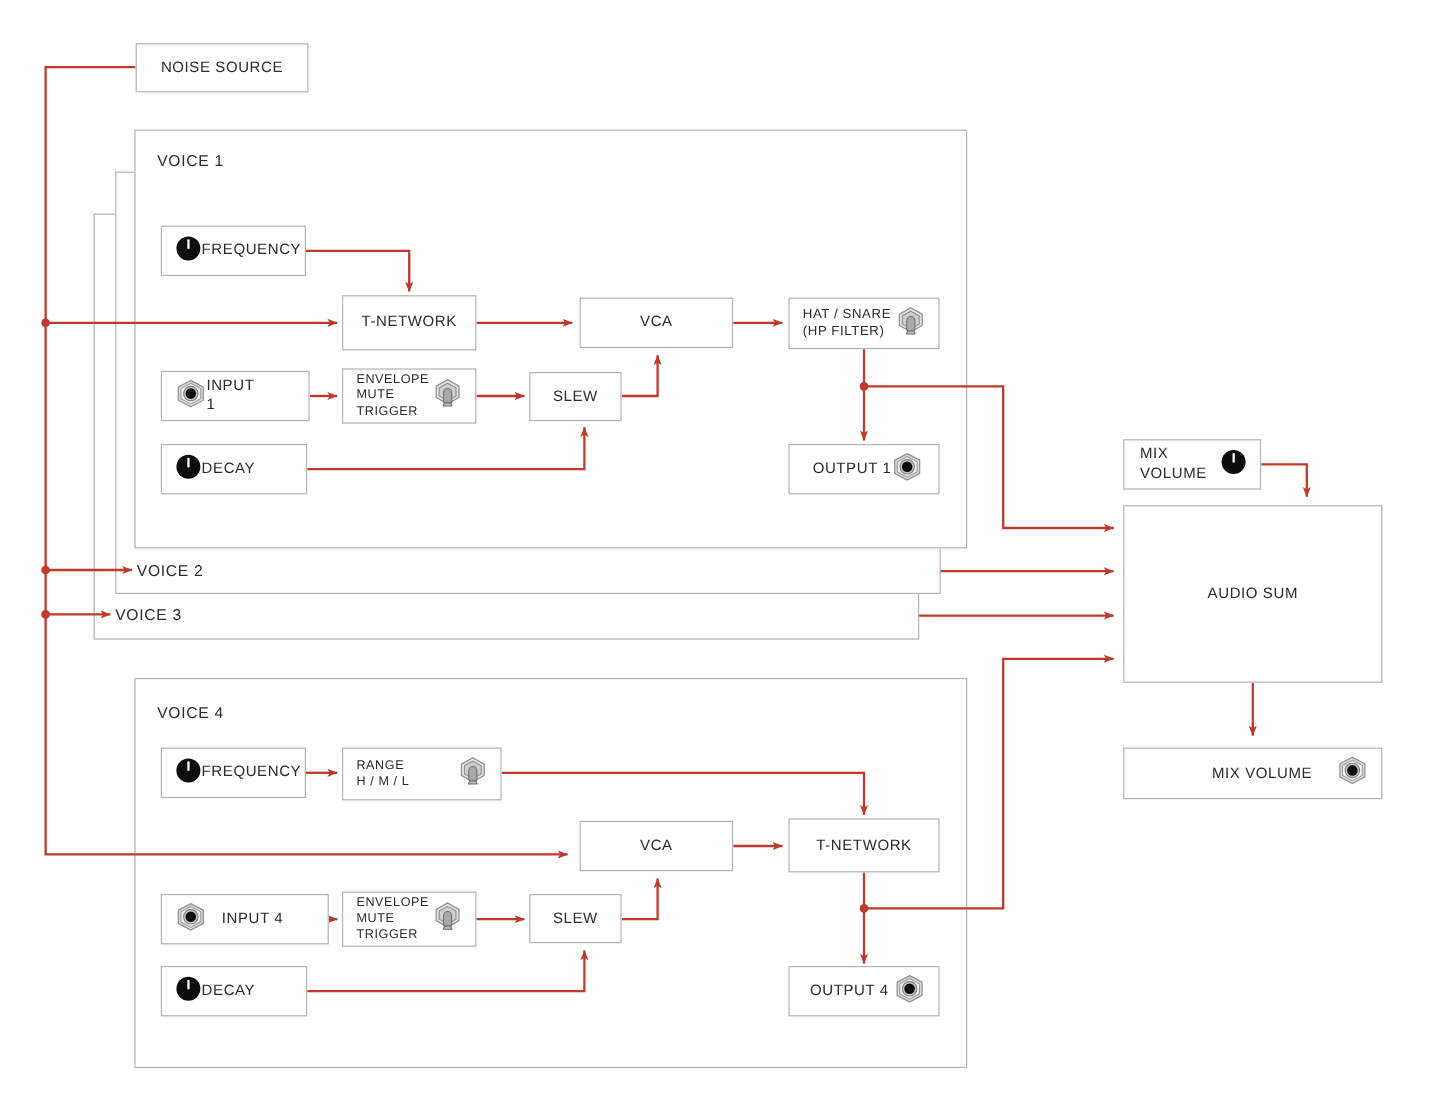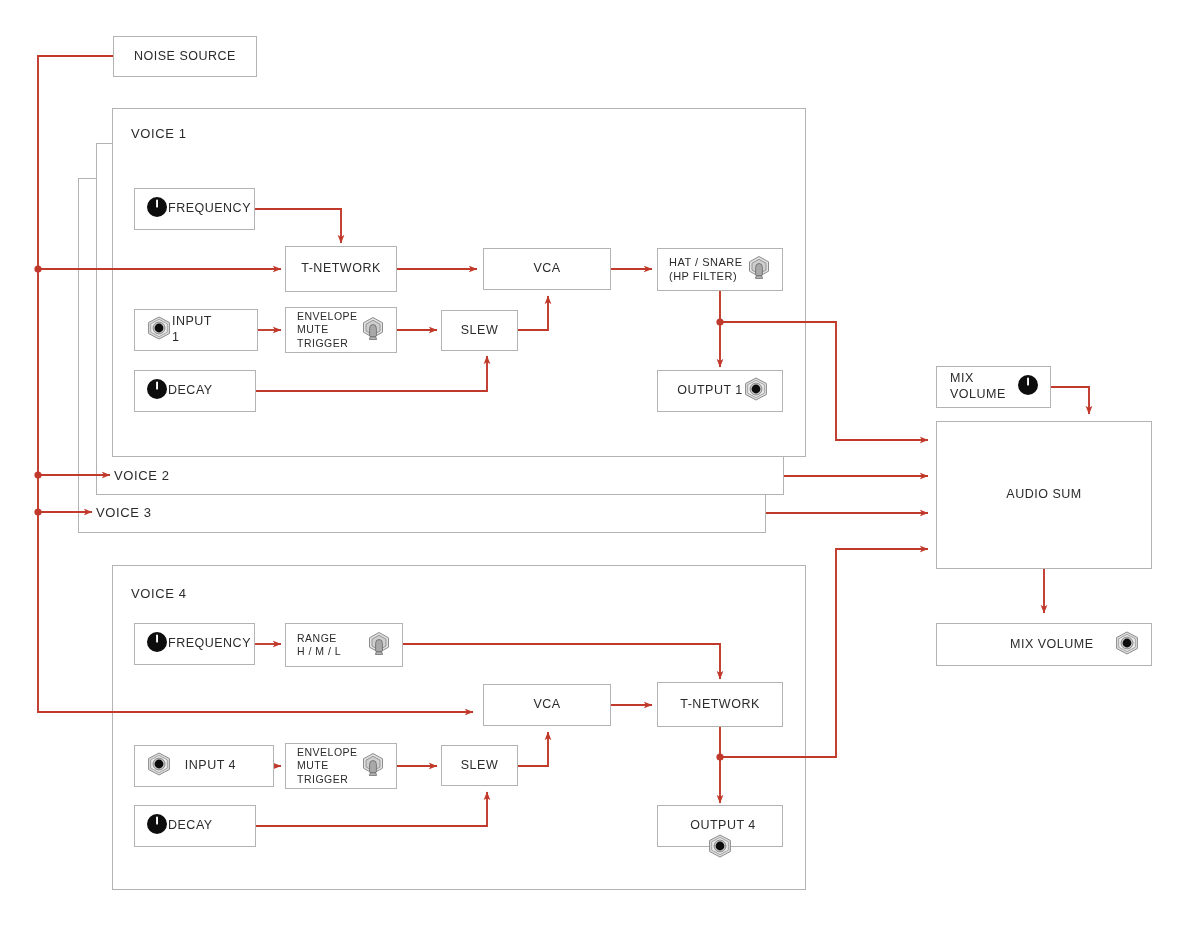--- a/index.html
+++ b/index.html
@@ -239,21 +239,21 @@
   <div class="box split" style="left:134px;top:623px;width:121px;height:42px;">
     <span class="ico">
       <svg width="22" height="22" viewBox="0 0 22 22">
           <circle cx="11" cy="11" r="10" fill="#0d0d0d"></circle>
           <rect x="10.1" y="3.4" width="1.9" height="8.2" rx=".9" fill="#ffffff"></rect>
         </svg>
     </span>
     <span class="lbl" style="margin-right:18px;">FREQUENCY</span>
   </div>
 
-  <div class="box split" style="left:285px;top:623px;width:118px;height:44px;justify-content:space-between;">
+  <div class="box split" style="left:285px;top:623px;width:133px;height:44px;justify-content:space-between;">
     <span class="lbl" style="font-size:10.5px;">RANGE
 H / M / L</span>
     <span class="ico">
       <svg width="24" height="25" viewBox="0 0 24 25">
         <polygon points="12,1.5 21.5,6.8 21.5,16.2 12,21.5 2.5,16.2 2.5,6.8" fill="#e2e2e2" stroke="#8c8c8c" stroke-width="1"></polygon>
         <polygon points="12,4.3 19,8.2 19,15 12,18.9 5,15 5,8.2" fill="#cfcfcf" stroke="#8c8c8c" stroke-width=".9"></polygon>
         <path d="M8.6,12.4 a3.4,3.9 0 0 1 6.8,0 L15.4,19.4 a1.4,1.4 0 0 1 -1.4,1.4 L10,20.8 a1.4,1.4 0 0 1 -1.4,-1.4 Z" fill="#a8a8a8" stroke="#707070" stroke-width=".9"></path>
         <path d="M9.3,20.9 L14.7,20.9 L15.6,23.4 L8.4,23.4 Z" fill="#bcbcbc" stroke="#707070" stroke-width=".9"></path>
       </svg>
     </span>
@@ -300,21 +300,21 @@
   <div class="box split" style="left:134px;top:805px;width:122px;height:42px;">
     <span class="ico">
       <svg width="22" height="22" viewBox="0 0 22 22">
           <circle cx="11" cy="11" r="10" fill="#0d0d0d"></circle>
           <rect x="10.1" y="3.4" width="1.9" height="8.2" rx=".9" fill="#ffffff"></rect>
         </svg>
     </span>
     <span class="lbl" style="margin-right:32px;">DECAY</span>
   </div>
 
-  <div class="box split" style="left:657px;top:805px;width:126px;height:42px;flex-direction:column;">
+  <div class="box split" style="left:657px;top:805px;width:126px;height:42px;">
     <span class="lbl" style="margin-left:6px;">OUTPUT 4</span>
     <span class="ico">
       <svg width="26" height="24" viewBox="0 0 26 24">
         <polygon points="13,1 23.4,6.5 23.4,17.5 13,23 2.6,17.5 2.6,6.5" fill="#dedede" stroke="#8c8c8c" stroke-width="1"></polygon>
         <polygon points="13,3.4 21.3,7.8 21.3,16.2 13,20.6 4.7,16.2 4.7,7.8" fill="#f0f0f0" stroke="#9a9a9a" stroke-width=".9"></polygon>
         <circle cx="13" cy="12" r="6" fill="#c9c9c9" stroke="#7d7d7d" stroke-width=".9"></circle>
         <circle cx="13" cy="12" r="4.4" fill="#0d0d0d"></circle>
       </svg>
     </span>
   </div>

